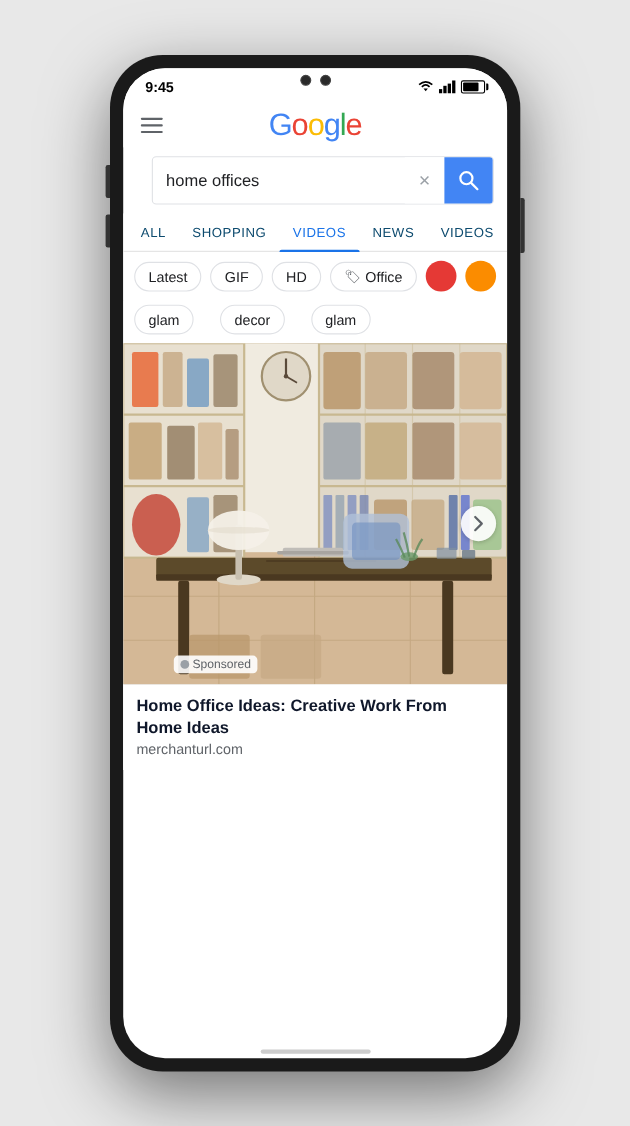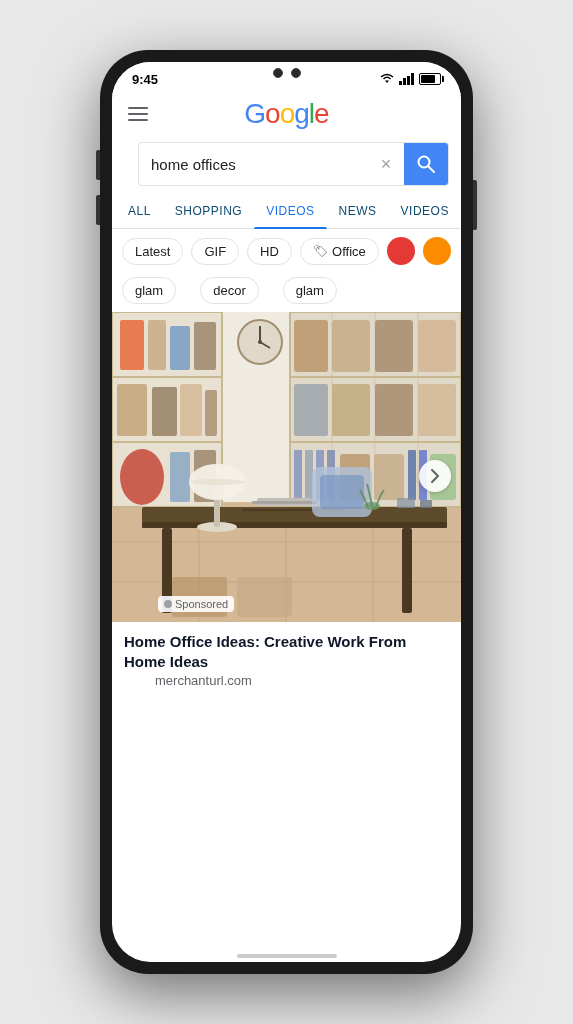--- a/index.html
+++ b/index.html
@@ -400,21 +400,20 @@
       font-size: 15px;
       font-weight: 600;
       color: #0f172a;
       margin-bottom: 2px;
       line-height: 1.3;
     }
 
     .result-url {
       font-size: 13px;
       color: #5f6368;
-      margin-left: 31px;
     }
 
     
     .bottom-bar {
       position: absolute;
       bottom: 16px;
       left: 50%;
       transform: translateX(-50%);
       width: 100px;
       height: 4px;

